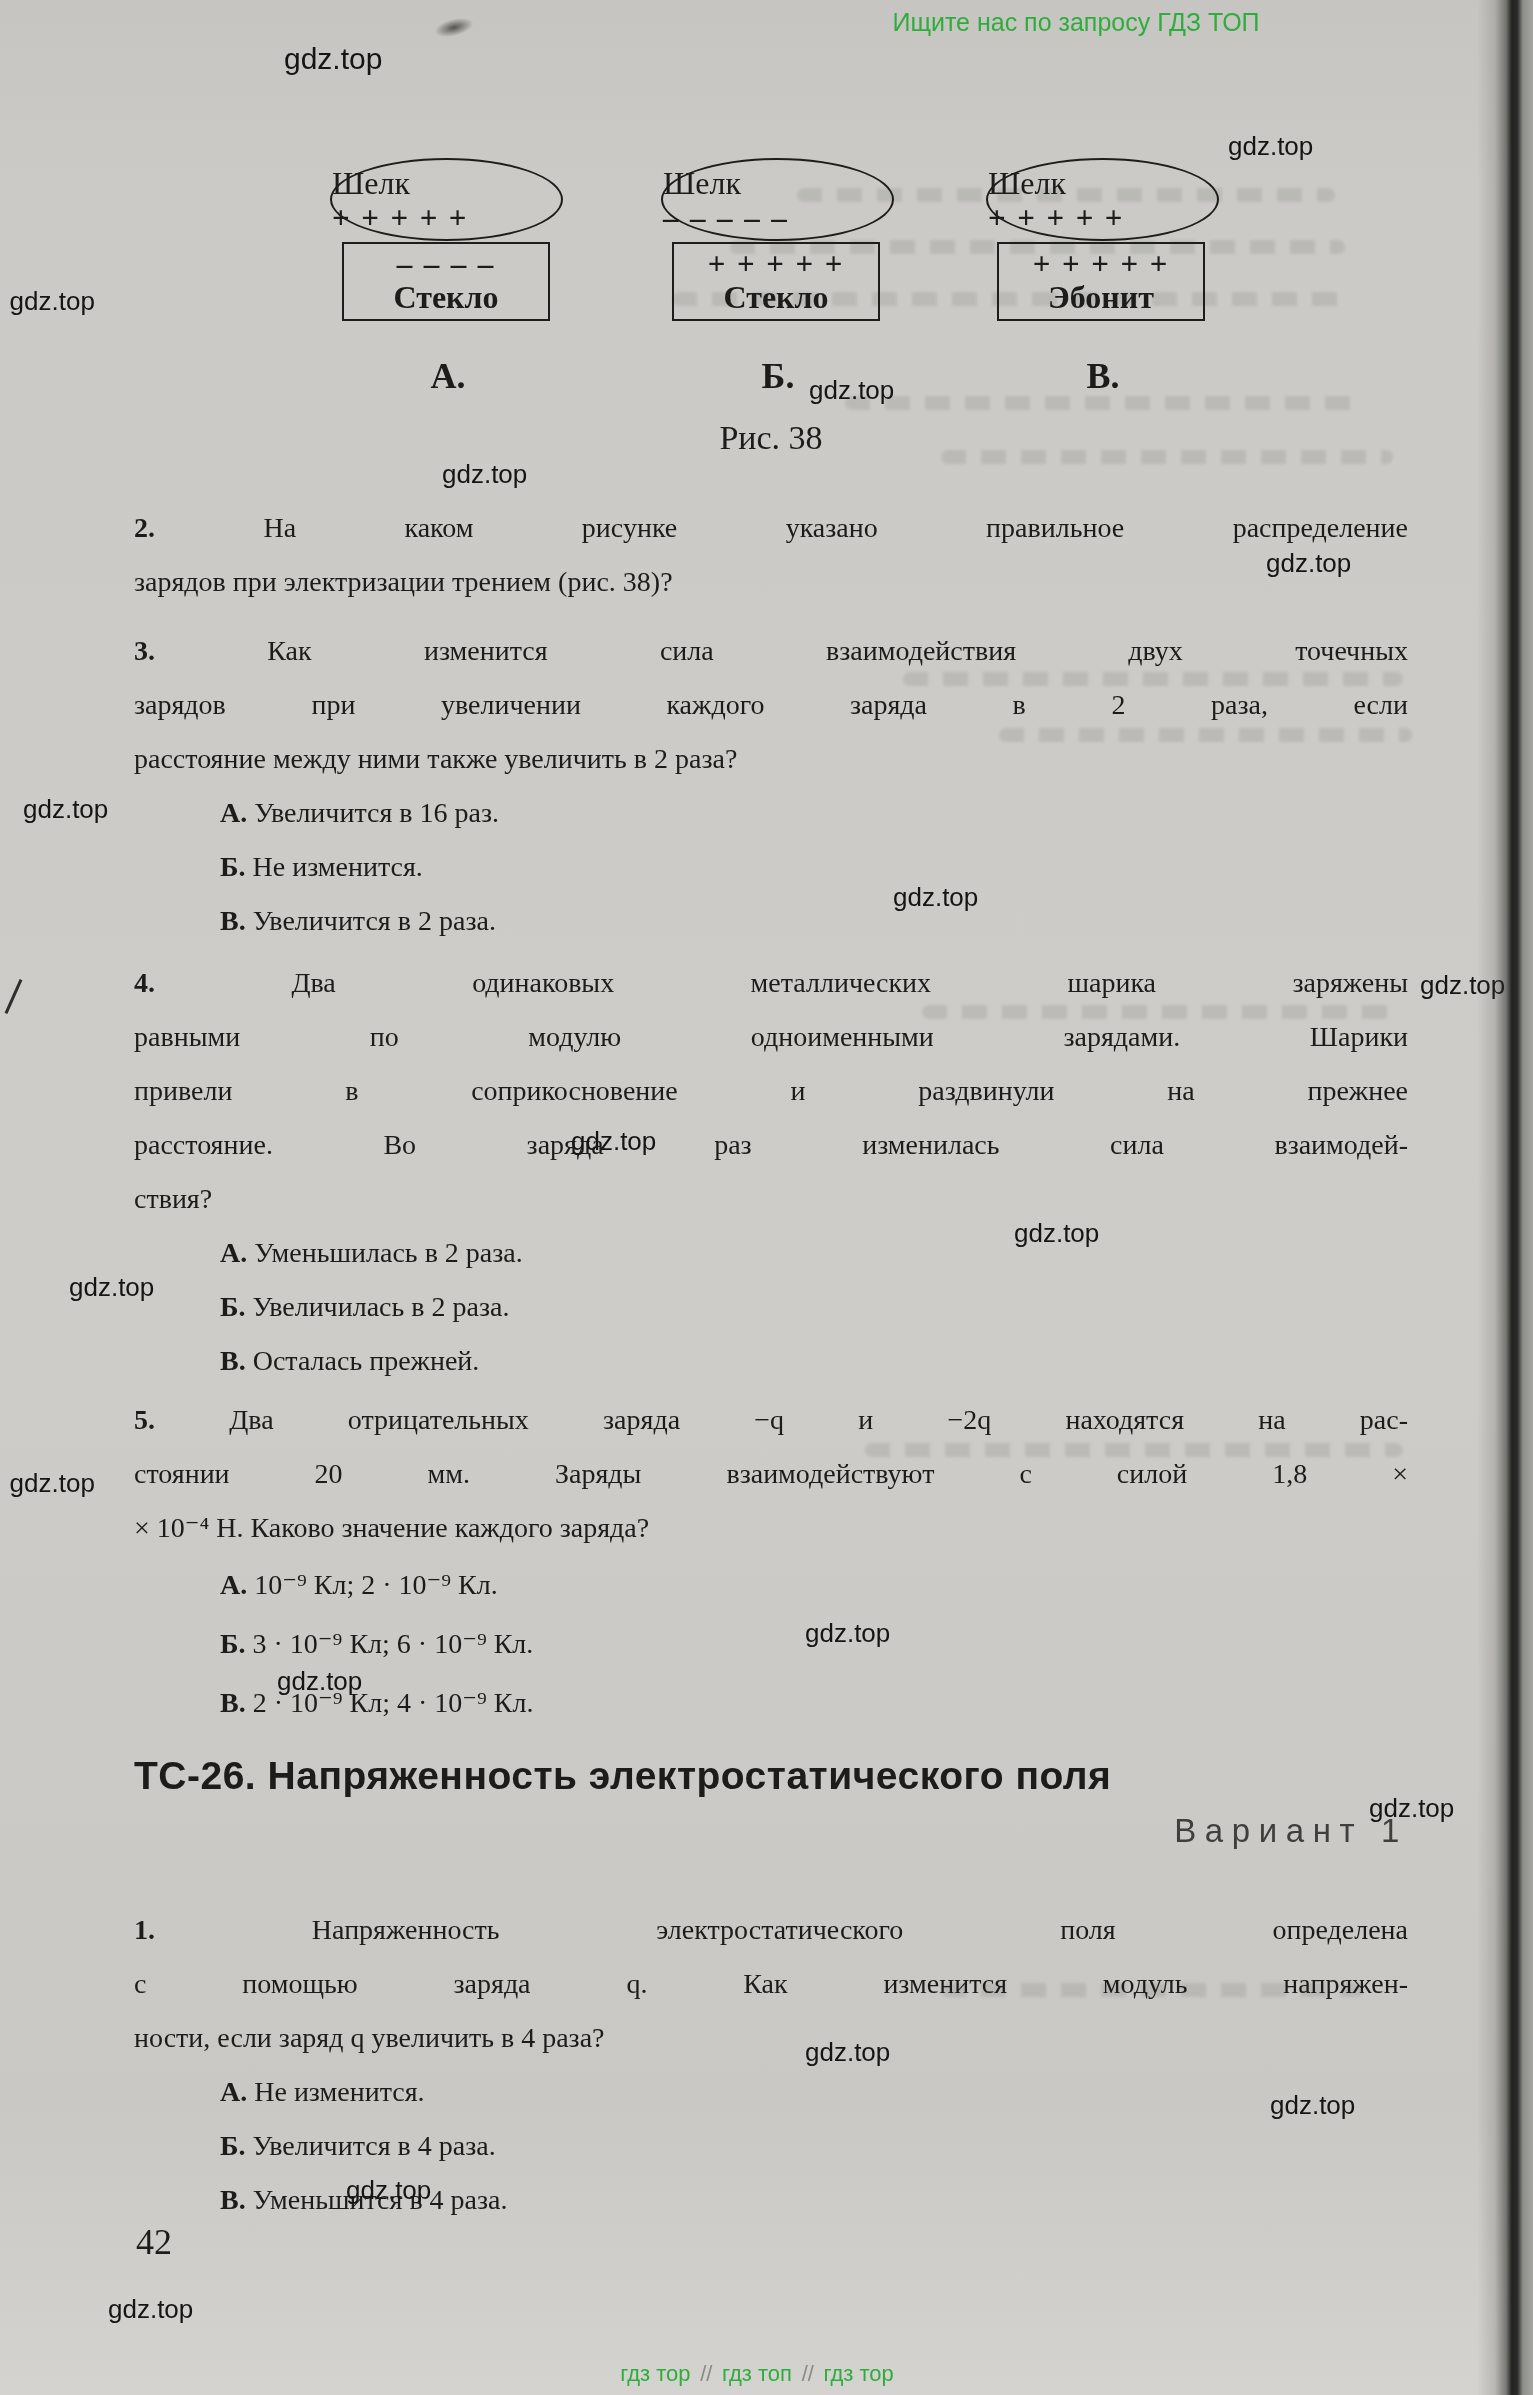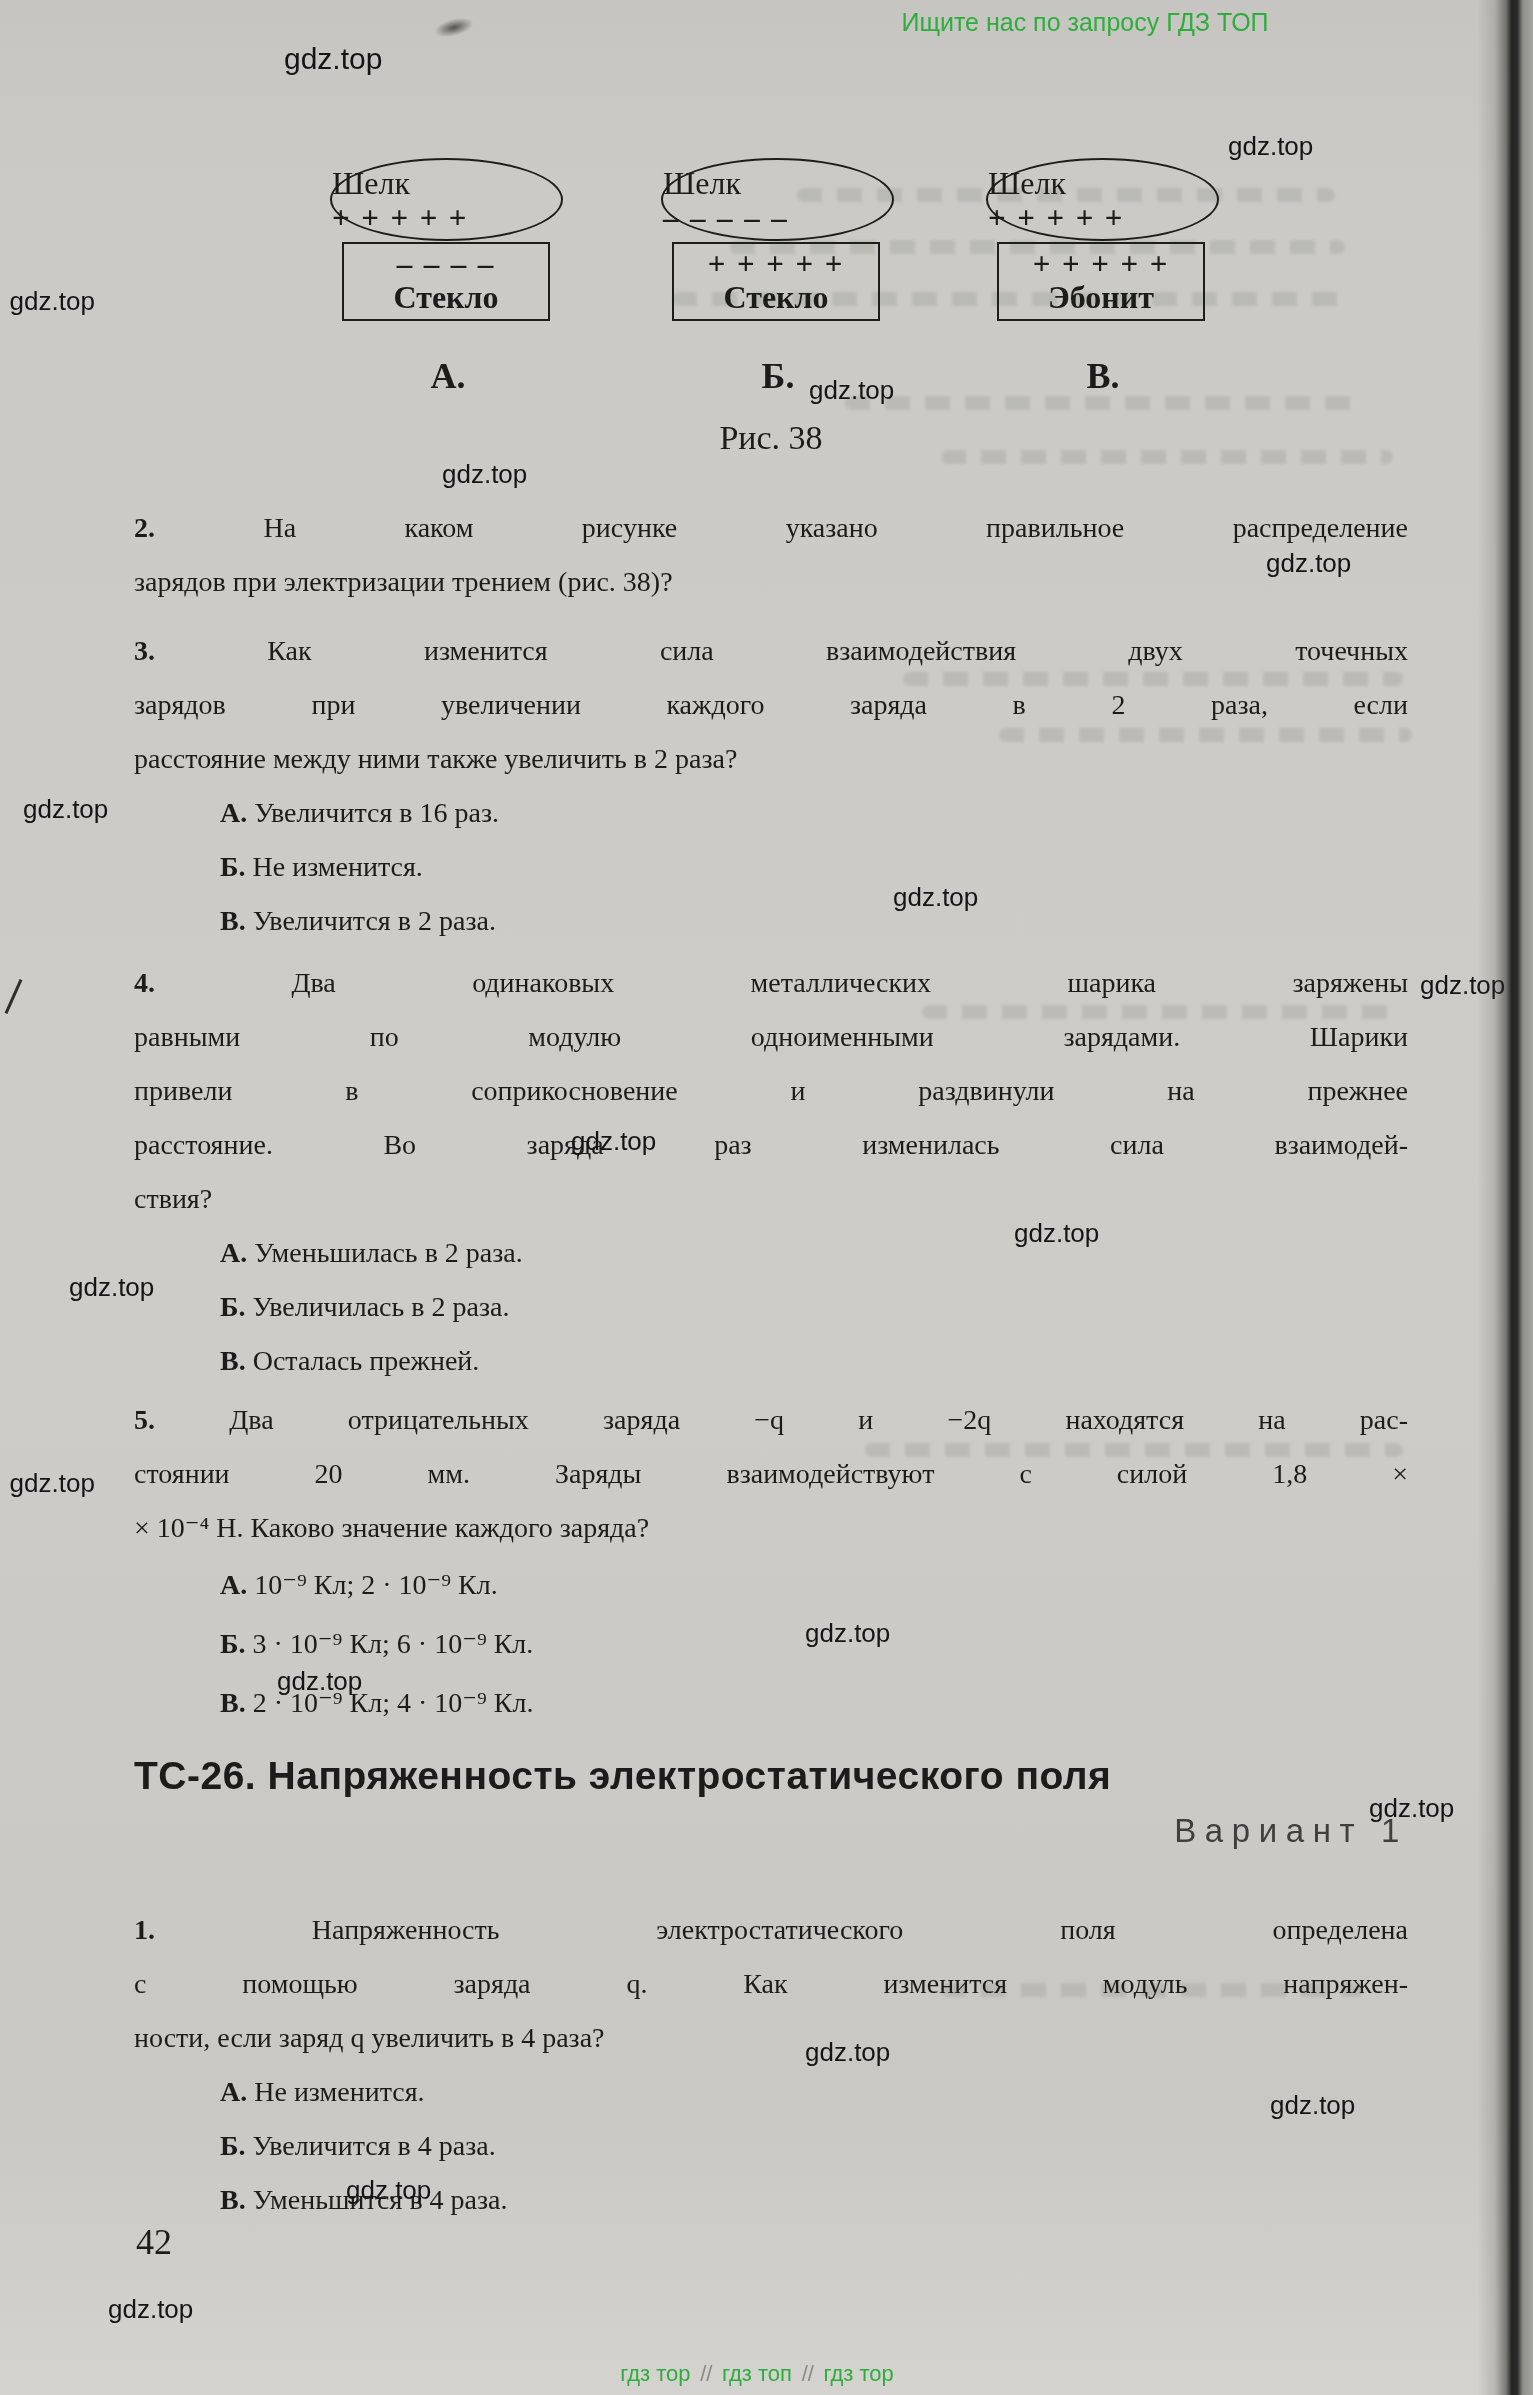--- a/index.html
+++ b/index.html
@@ -5,21 +5,21 @@
   html,body{margin:0;padding:0;background:#7a7a78;}
   .page{
     position:relative;width:1533px;height:2396px;overflow:hidden;
     background:linear-gradient(180deg,#c6c5c1 0%,#cbcac6 8%,#cdccc8 55%,#c9c8c4 88%,#d4d3cf 100%);
     font-family:"Liberation Serif","DejaVu Serif",serif;color:#1c1c1a;
   }
   
   .wm{position:absolute;font-family:"Liberation Sans","DejaVu Sans",sans-serif;font-size:26px;color:#151515;}
   
   .promo{position:absolute;top:7.7px;left:1076px;transform:translateX(-50%);
-    font-family:"Liberation Sans","DejaVu Sans",sans-serif;font-size:25px;color:#2fad3c;white-space:nowrap;margin-left:9px;}
+    font-family:"Liberation Sans","DejaVu Sans",sans-serif;font-size:25px;color:#2fad3c;white-space:nowrap;}
   
   .ellipse{position:absolute;width:229px;height:79px;border:2.9px solid #1d1d1b;border-radius:50%;text-align:left;}
   .cloth{font-size:32px;margin-top:5.8px;line-height:35px;}
   .charges{font-size:31px;font-weight:bold;letter-spacing:1.9px;line-height:33px;}
   .rect{position:absolute;width:204px;height:75px;border:2.9px solid #1d1d1b;text-align:center;}
   .rect .charges{margin-top:2.9px;}
   .body-label{font-size:32px;font-weight:bold;line-height:35px;}
   .fig-label{position:absolute;width:58px;text-align:center;font-size:36px;font-weight:bold;}
   .fig-caption{position:absolute;left:134px;width:1274px;text-align:center;font-size:34px;}
   

